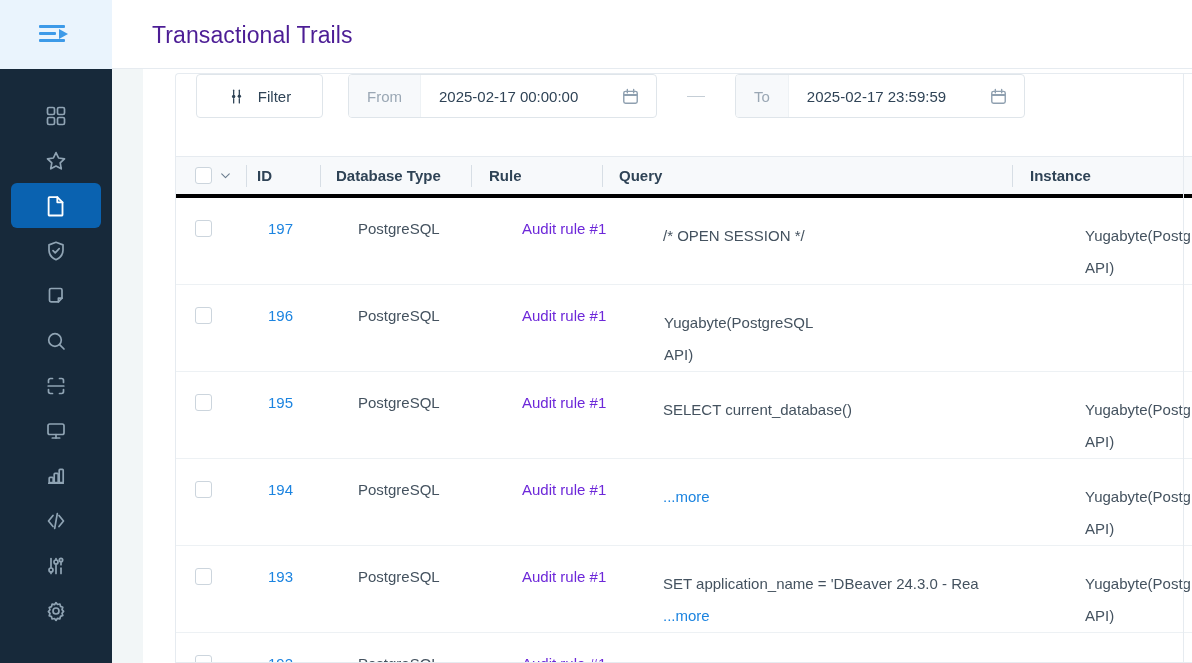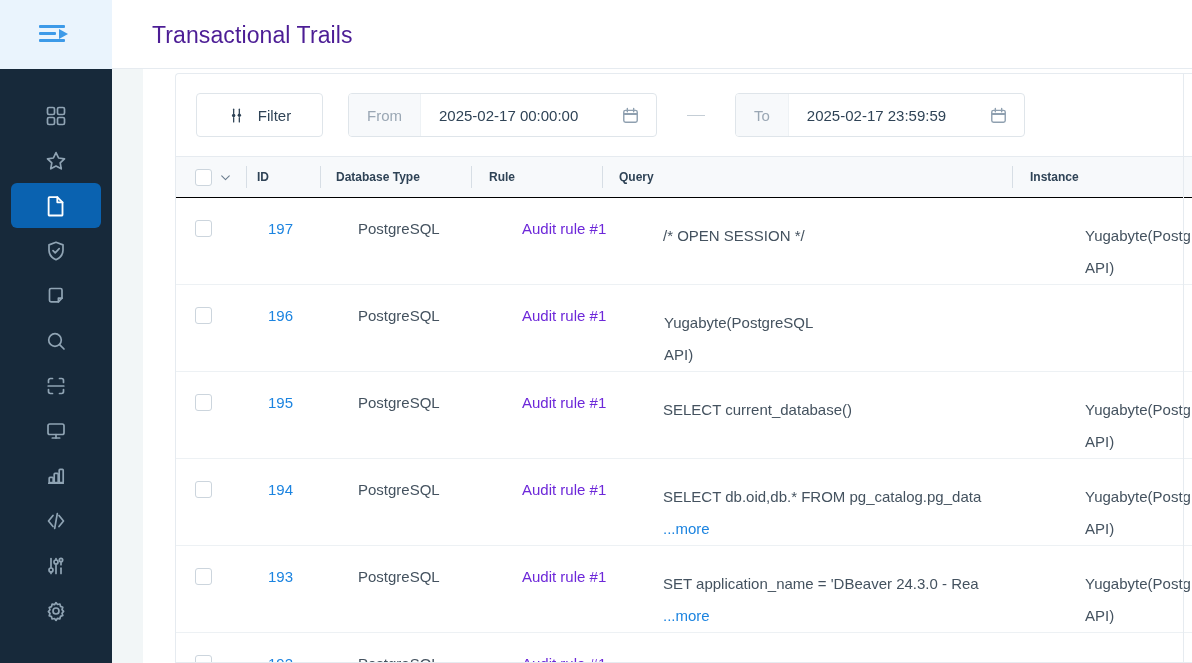--- a/index.html
+++ b/index.html
@@ -84,21 +84,21 @@
     border: 1px solid #e6ebf0;
     border-right: none;
     border-radius: 4px 0 0 0;
     overflow: hidden;
   }
 
   
   .toolbar {
     position: relative; height: 82px;
     padding: 0 0 0 20px;
-    display: flex; align-items: center;
+    display: flex; align-items: flex-start;
   }
   .filter-btn {
     height: 44px; min-width: 127px;
     border: 1px solid #dfe5ea; border-radius: 4px;
     background: #fff;
     display: flex; align-items: center; justify-content: center; gap: 13px;
     font-size: 15px; color: #2f4356; cursor: pointer;
     padding: 0 18px;
   }
   .filter-icon { width: 17px; height: 17px; display: block; }
@@ -132,22 +132,22 @@
     width: 18px; height: 1px; background: #c5ced6; margin: 0 14px;
   }
 
   
   .table { position: relative; width: 100%; }
   .thead {
     display: flex; align-items: center;
     height: 42px;
     background: #f7f9fb;
     border-top: 1px solid #e6ebf0;
-    border-bottom: 1px solid #000000;
-    font-size: 12px; color: #2f4356; font-weight: bold;
+    border-bottom: 4px solid #000000;
+    font-size: 15px; color: #2f4356; font-weight: bold;
   }
   .thead .divider {
     width: 1px; height: 22px; background: #d7dee5; flex: none;
   }
   .row {
     display: flex; align-items: flex-start;
     border-bottom: 1px solid #edf1f4;
     font-size: 15px; color: #44525f;
     min-height: 66px;
     gap: 12px;
@@ -439,21 +439,21 @@
                   <span class="inst-txt">Yugabyte(PostgreSQL API)</span>
                 </div>
               </div>
               <div class="row">
                 <div class="c-sel">
                   <span class="cbox"></span>
                 </div>
                 <div class="c-id">194</div>
                 <div class="c-db">PostgreSQL</div>
                 <div class="c-rule">Audit rule #1</div>
-                <div class="c-query"><span>SELECT db.oid,db.* FROM pg_catalog.pg_data</span><span class="more">...more</span></div>
+                <div class="c-query"><span class="more">...more</span></div>
                 <div class="c-inst">
                   <span class="inst-txt">Yugabyte(PostgreSQL API)</span>
                 </div>
               </div>
               <div class="row">
                 <div class="c-sel">
                   <span class="cbox"></span>
                 </div>
                 <div class="c-id">193</div>
                 <div class="c-db">PostgreSQL</div>

